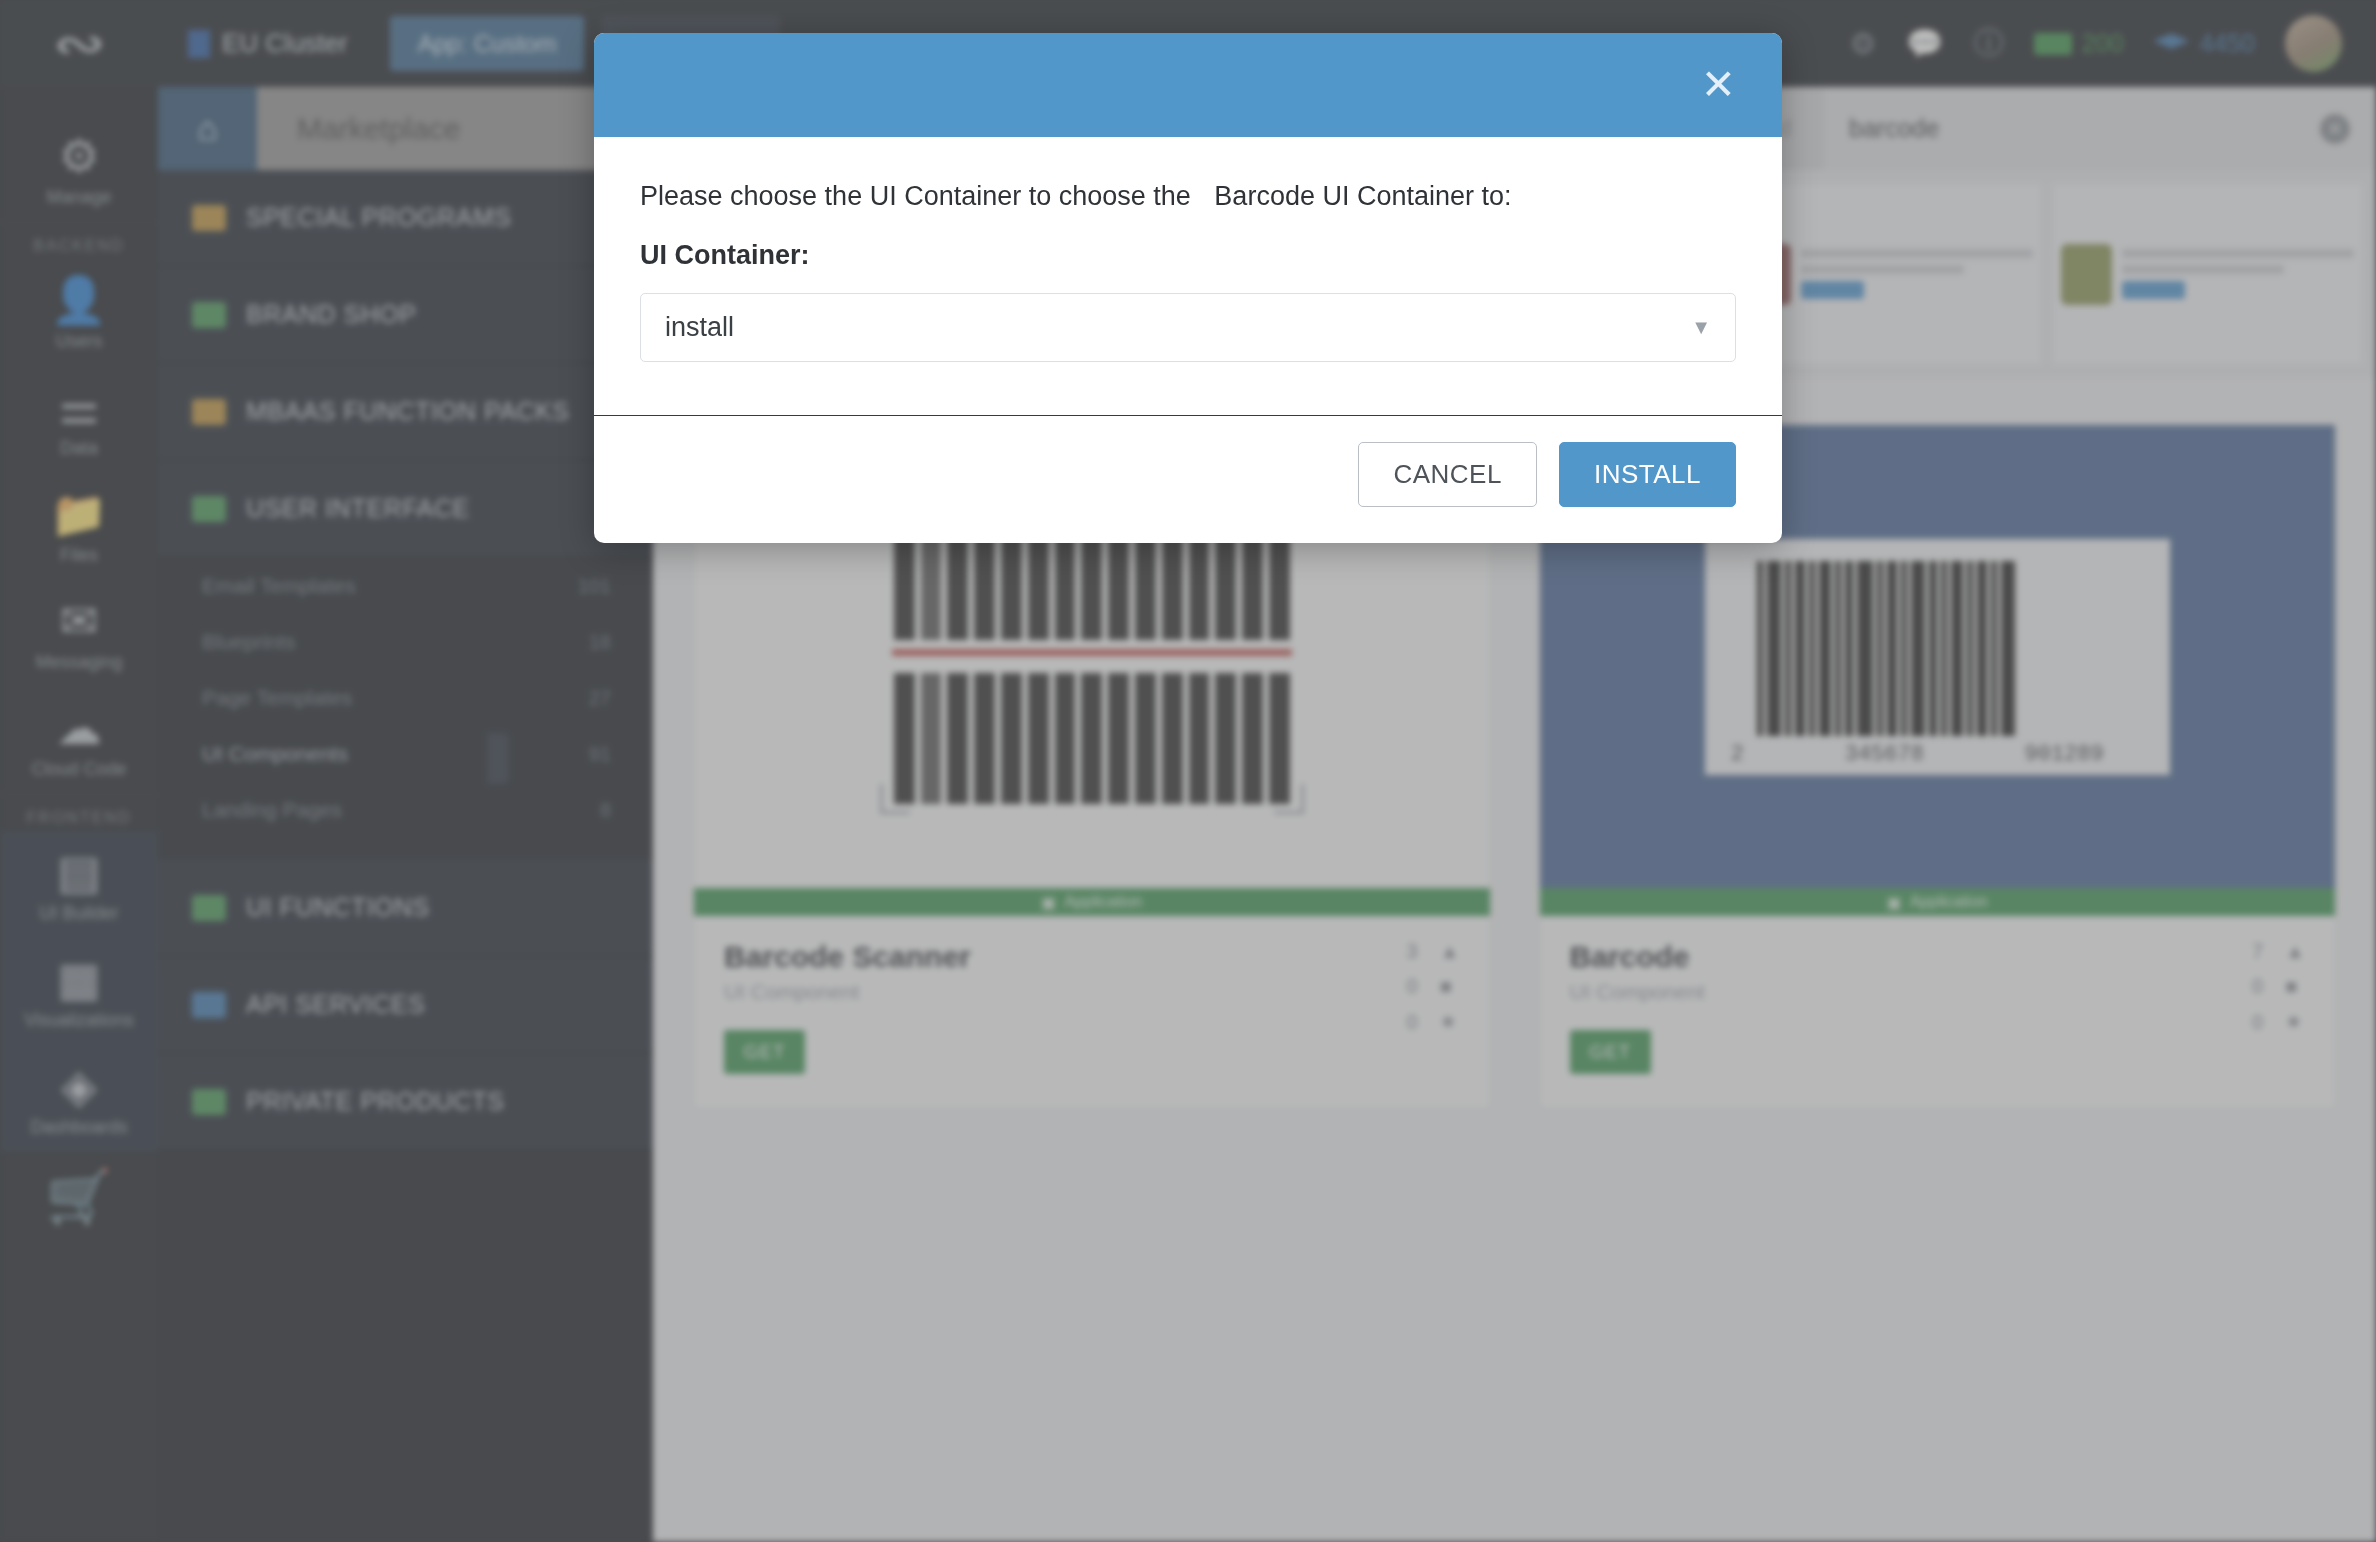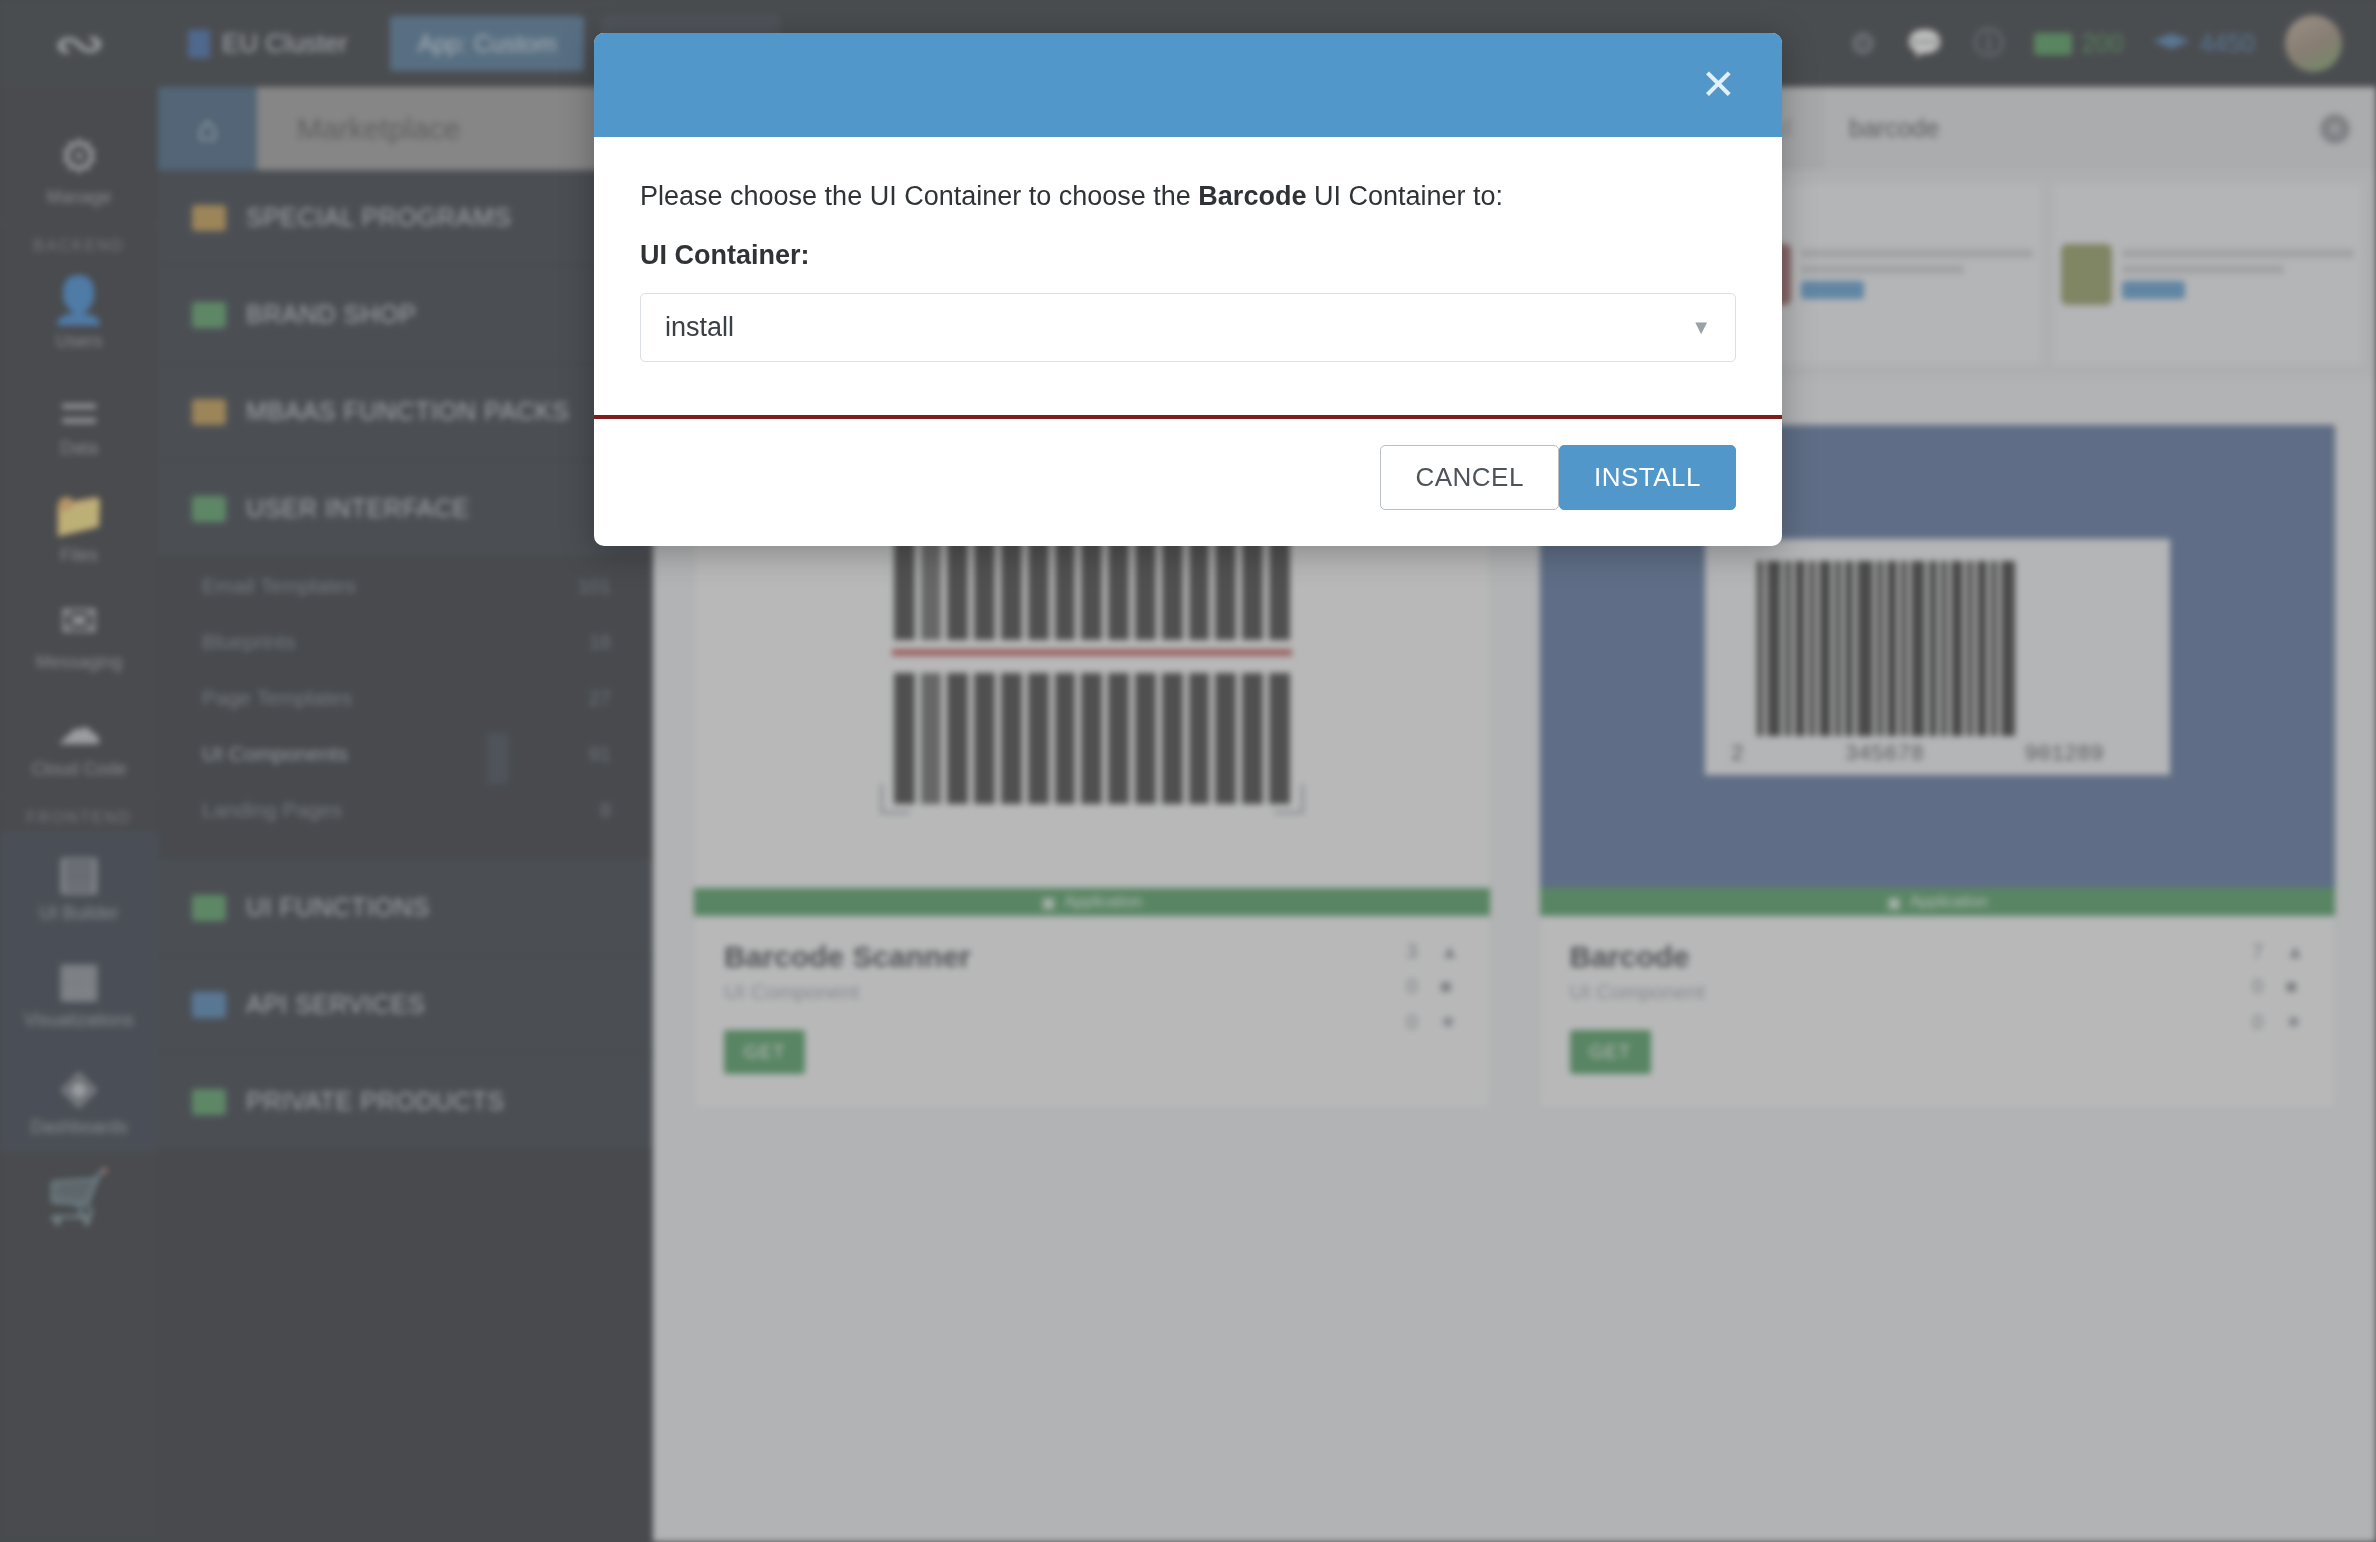--- a/index.html
+++ b/index.html
@@ -221,31 +221,31 @@
     background: #5197ca; height: 104px;
     display: flex; align-items: center; padding: 0 46px;
   }
   .modal-title { color: #fff; font-size: 38px; }
   .modal-close {
     margin-left: auto; color: #e4eff8; font-size: 42px;
     line-height: 1; cursor: pointer; font-weight: 300;
   }
   .modal-body { padding: 44px 46px 53px; }
   .modal-text { font-size: 27px; color: #2f3337; }
-  .modal-text b { font-weight: bold; }
+  .modal-text b { font-weight: normal; margin-left: 16px; }
   .modal-label { font-size: 27px; color: #2f3337; font-weight: bold; margin-top: 28px; }
   .select {
     margin-top: 22px; height: 69px; border: 1px solid #dcdfe3;
     border-radius: 5px; display: flex; align-items: center;
     padding: 0 24px; font-size: 27px; color: #3b4045; background: #fff;
   }
   .select .caret { margin-left: auto; color: #9aa1a8; font-size: 20px; }
   .modal-foot {
-    border-top: 4px solid #7f1d1d; padding: 26px 46px 36px;
-    display: flex; justify-content: flex-end; 
+    border-top: 1px solid #7f1d1d; padding: 26px 46px 36px;
+    display: flex; justify-content: flex-end; gap: 22px;
   }
   .btn {
     height: 65px; padding: 0 34px; border-radius: 5px;
     display: flex; align-items: center; font-size: 26px;
     letter-spacing: 0.5px; cursor: pointer;
   }
   .btn-cancel { background: #fff; border: 1px solid #babfc5; color: #4d5359; }
   .btn-install { background: #5197ca; color: #fff; border: 1px solid #5197ca; }
 </style>
 </head>

